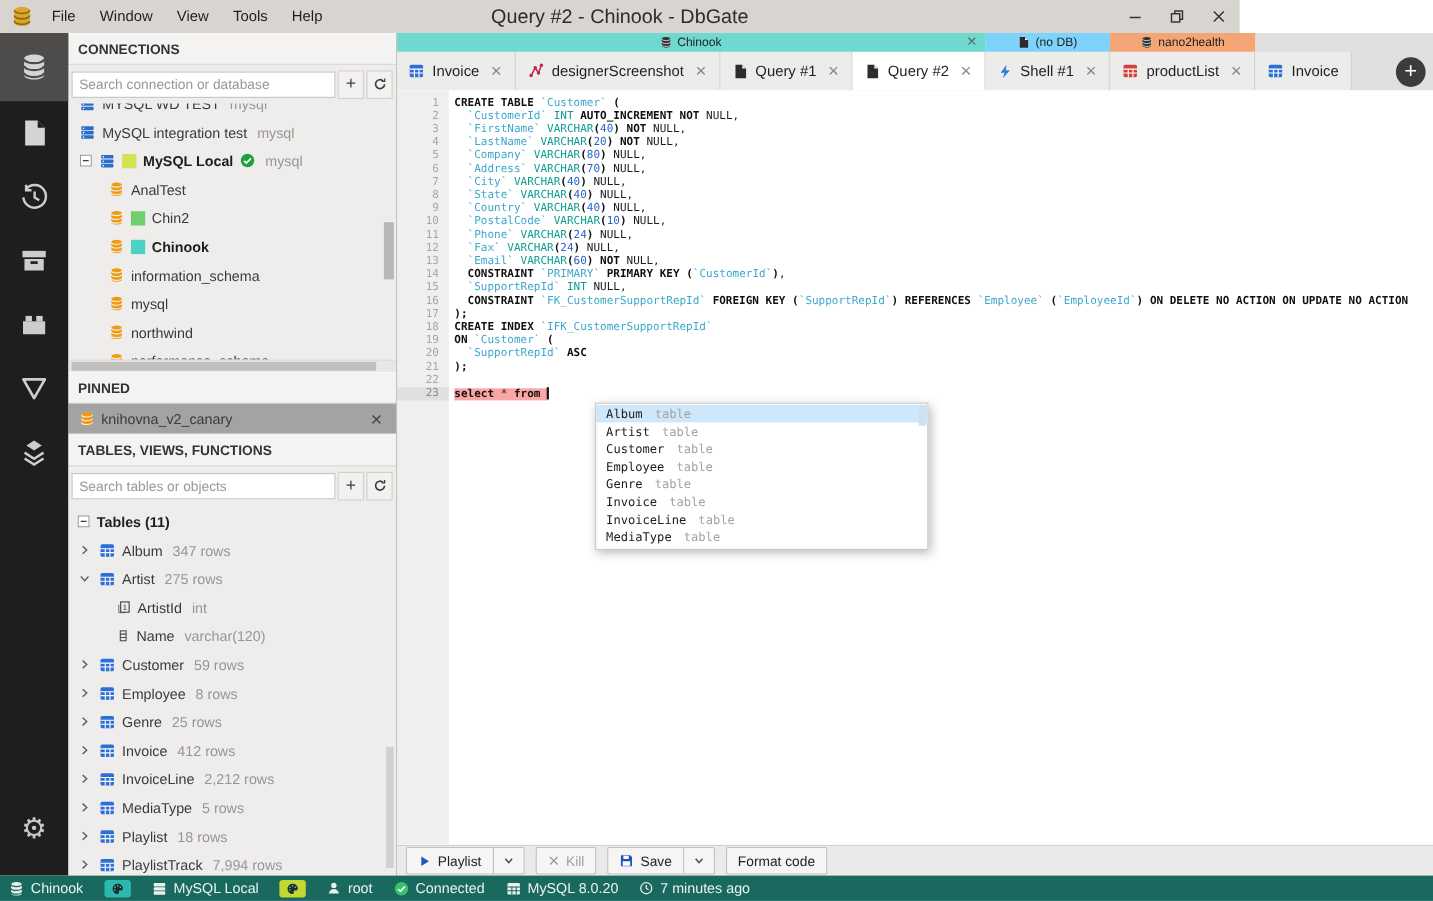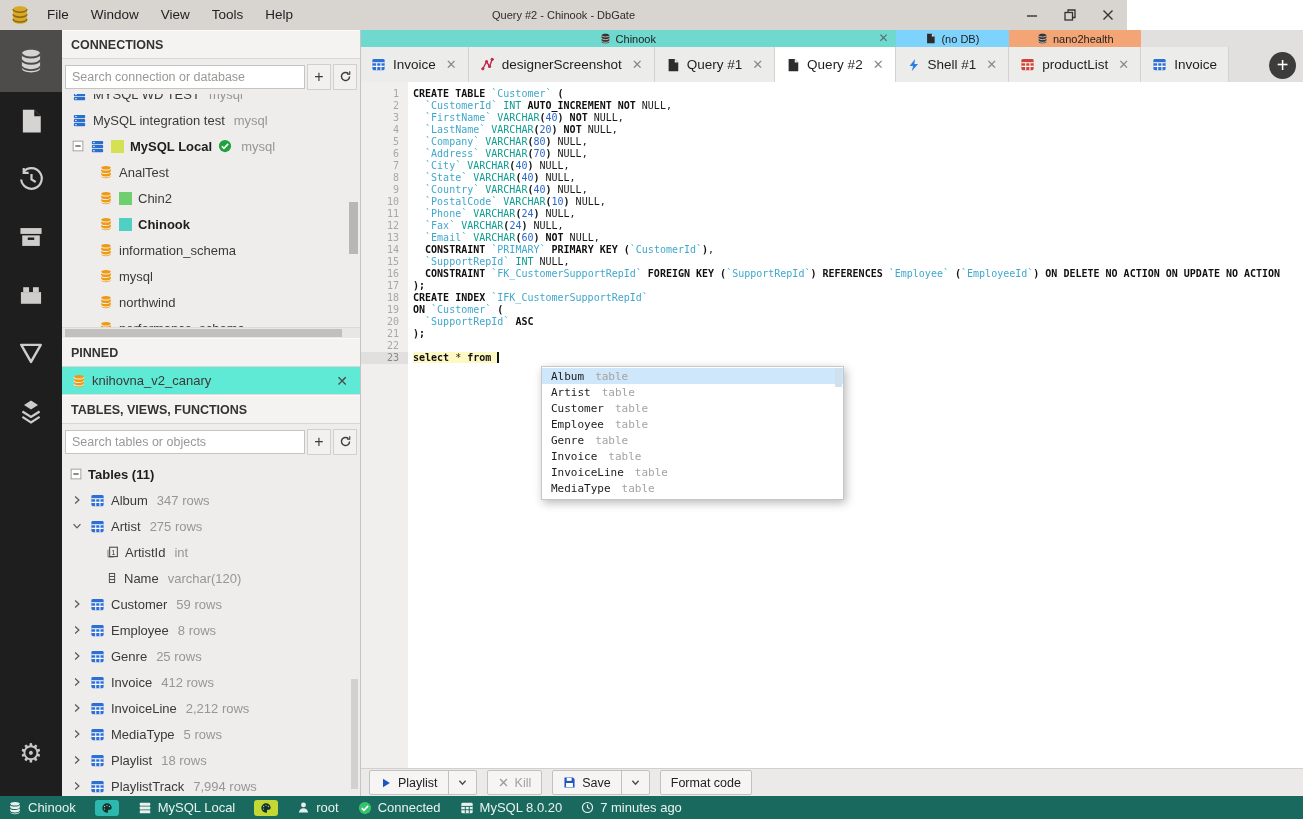--- a/index.html
+++ b/index.html
@@ -6,21 +6,21 @@
   body{width:1303px;height:819px;position:relative;overflow:hidden;background:#fff;
        font-family:"Liberation Sans",sans-serif;-webkit-font-smoothing:antialiased;}
   .icon{display:inline-flex;align-items:center;justify-content:center;flex:none;}
   .icon svg{display:block;}
 
   
   .menubar{position:absolute;top:0;left:0;width:1127px;height:30px;background:#d8d4d0;
            display:flex;align-items:center;z-index:30;}
   .applogo{margin:0 6px 0 10px;}
   .menu-item{padding:0 11px;font-size:13.5px;color:#1f1f1f;line-height:30px;}
-  .window-title{position:absolute;left:50%;transform:translateX(-50%);font-size:11px;color:#2c2c2c;}
+  .window-title{position:absolute;left:50%;transform:translateX(-50%);font-size:18px;color:#2c2c2c;}
   .win-controls{position:absolute;right:12px;top:0;height:30px;display:flex;gap:24px;align-items:center;}
   .win-btn{color:#333;font-size:14px;display:flex;align-items:center;}
 
   
   .activitybar{position:absolute;top:30px;left:0;width:62px;height:766px;background:#1f1e1e;
                display:flex;flex-direction:column;align-items:center;z-index:20;}
   .ab-item{width:62px;height:58px;display:flex;align-items:center;justify-content:center;}
   .ab-item.active{background:#4e4c4b;height:62px;}
   .ab-bottom{margin-top:auto;margin-bottom:14px;}
   .gear-glyph{font-size:26px;color:#c9c7c5;line-height:1;}
@@ -41,21 +41,21 @@
         white-space:nowrap;}
   .lrow .hint{color:#989694;margin-left:3px;}
   .lrow .lbl.bold{font-weight:bold;color:#1d1d1d;}
   .lrow.clip-top{margin-top:-13px;}
   .indent1{padding-left:37px;}
   .colorbox{width:13px;height:13px;flex:none;}
   .row-close{margin-left:auto;margin-right:12px;color:#4a4a4a;font-size:14px;}
   .vscroll-thumb{position:absolute;right:2px;width:9px;background:#b9b7b5;}
   .hscroll{height:10px;flex:none;background:#e9e7e6;position:relative;border-top:1px solid #dddbd9;}
   .hscroll .thumb{position:absolute;left:3px;top:1px;height:8px;width:277px;background:#c2c0be;}
-  .pinned-row{height:27px;flex:none;background:#5eead4;border-bottom:1px solid #dedcda;}
+  .pinned-row{height:27px;flex:none;background:#a3a3a3;border-bottom:1px solid #dedcda;}
   .tree{flex:1;position:relative;overflow:hidden;padding-top:2px;}
   .arrow-spot{width:14px;display:inline-flex;justify-content:center;flex:none;}
   .t-indent0{padding-left:8px;}
   .t-indent1{padding-left:44px;}
   .tree-scroll{position:absolute;right:2px;top:220px;width:7px;height:110px;background:#d3d1cf;}
 
   
   .main{position:absolute;top:30px;left:360px;width:943px;height:766px;display:flex;flex-direction:column;
         overflow:hidden;background:#e2e0df;}
   .tabstrip{height:52px;flex:none;position:relative;display:flex;background:#e2e0df;overflow:hidden;}
@@ -77,21 +77,21 @@
       font-size:10px;color:#a9a7a5;}
   .gn.cur{background:#e2e0de;color:#8c8a88;}
   .code{flex:1;padding:6px 16px 0 5px;position:relative;}
   .cl{height:12px;line-height:12px;font-family:"DejaVu Sans Mono",monospace;font-size:10px;white-space:pre;color:#1b1b1b;}
   .tk{font-weight:bold;color:#101010;}
   .tb{font-weight:bold;color:#101010;}
   .ti{color:#3fa8cc;}
   .tt{color:#0f9e90;}
   .tn{color:#2a66c9;}
   .tp{color:#1b1b1b;}
-  .hl-text{background:#fef9c3;}
+  .hl-text{background:#fca5a5;}
   .cursor{display:inline-block;width:2px;height:11px;background:#111;vertical-align:-2px;}
 
   .autocomplete{position:absolute;left:133px;top:284px;width:301px;background:#fff;border:1px solid #c7c7c7;
                 box-shadow:2px 3px 9px rgba(0,0,0,.28);padding:1px 0 3px 0;z-index:8;}
   .ac-row{height:16px;display:flex;align-items:center;padding:0 9px;gap:11px;
           font-family:"DejaVu Sans Mono",monospace;font-size:11px;color:#1c1c1c;}
   .ac-row.sel{background:#cfe7fa;}
   .ac-kind{color:#a5a3a1;}
   .ac-scroll{position:absolute;right:1px;top:1px;width:7px;height:19px;background:#cfe0ef;}
 

